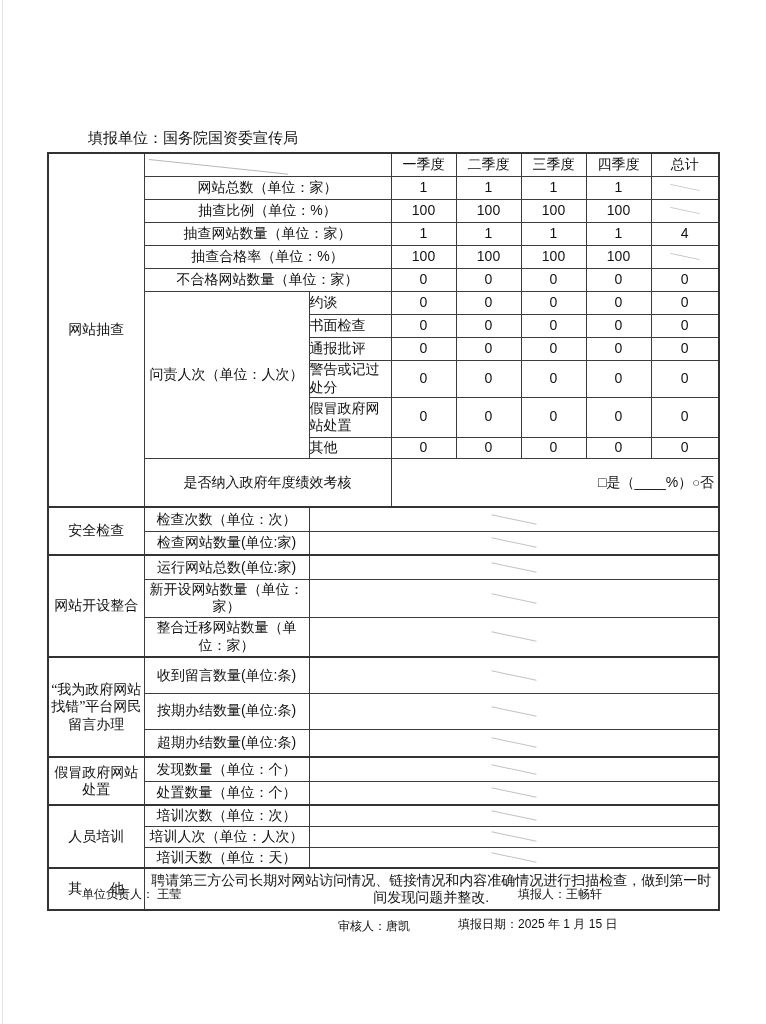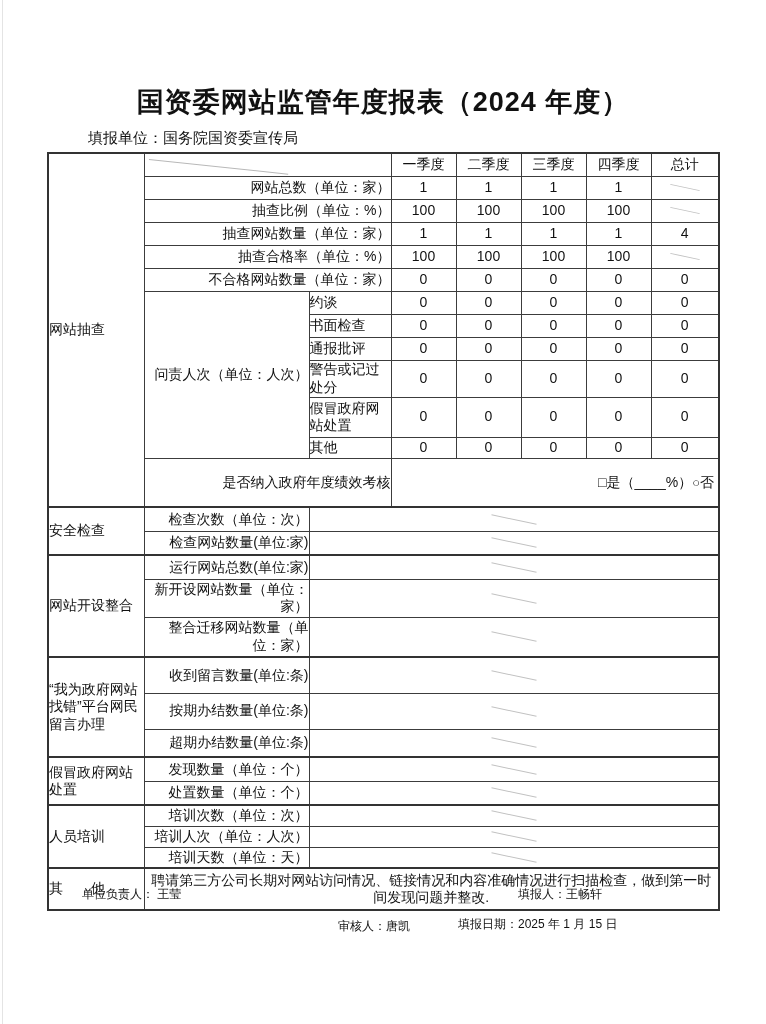--- a/index.html
+++ b/index.html
@@ -8,23 +8,23 @@
   .edge-line{position:absolute;left:2px;top:0;width:1px;height:100%;background:#e4e4e4;}
   .title{position:absolute;top:84px;left:0;width:100%;text-align:center;
          font-size:27px;font-weight:bold;letter-spacing:1px;}
   .unit-line{position:absolute;top:129px;left:88px;font-size:15px;text-align:right;}
   table.form{position:absolute;left:47px;top:152px;width:671px;border-collapse:collapse;
              table-layout:fixed;border:2px solid #333;}
   table.form td, table.form th{border:1px solid #3c3c3c;padding:0;font-size:14px;
              font-weight:normal;vertical-align:middle;overflow:hidden;line-height:1.25;}
   tr.sec > td{border-top:2px solid #333;}
   .qh{text-align:center;}
-  .lab{text-align:right;padding:1px 5px;margin-top:21px;}
+  .lab{text-align:center;padding:1px 5px;margin-top:21px;}
   .sublab{text-align:left;padding:1px 10px 1px 6px;}
-  .cat{text-align:left;padding:1px 13px;}
+  .cat{text-align:center;padding:1px 13px;font-family:Liberation Serif, serif;}
   .val{text-align:center;}
   .slash{width:46px;height:0;border-top:1px solid #c2c2c2;transform:rotate(12deg);margin:0 auto;}
   .slash.sm{width:30px;}
   .diagcell{position:relative;}
   .diag-line{position:absolute;left:4px;top:5px;width:140px;height:0;
              border-top:1px solid #b8b8b8;transform:rotate(6deg);transform-origin:left top;}
   .opts{display:flex;align-items:center;justify-content:flex-end;padding:15px 4px;}
   .radio-circle{font-size:13px;}
   .note{font-weight:bold;text-align:center;padding:2px 9px;line-height:1.55;}
   .h21{height:21px}.h23{height:23px}.h24{height:24px}.h28{height:28px}
@@ -32,21 +32,20 @@
   .footer-item{position:absolute;font-size:12px;}
   .f-resp{top:886px;left:82px;} .f-audit{top:918px;left:338px;} .f-filler{top:886px;left:518px;}
   .f-phone{top:916px;left:82px;} .f-date{top:916px;left:458px;}
 </style>
 </head>
 <body>
 
 <div class="page">
   <div class="edge-line"></div>
 
-  <div class="title">国资委网站监管年度报表（2024 年度）</div>
   <div class="unit-line">填报单位：国务院国资委宣传局</div>
 
   <table class="form">
     <colgroup>
       <col style="width:96px">
         <col style="width:165px">
         <col style="width:82px">
       <col style="width:65px">
         <col style="width:65px">
         <col style="width:65px">

